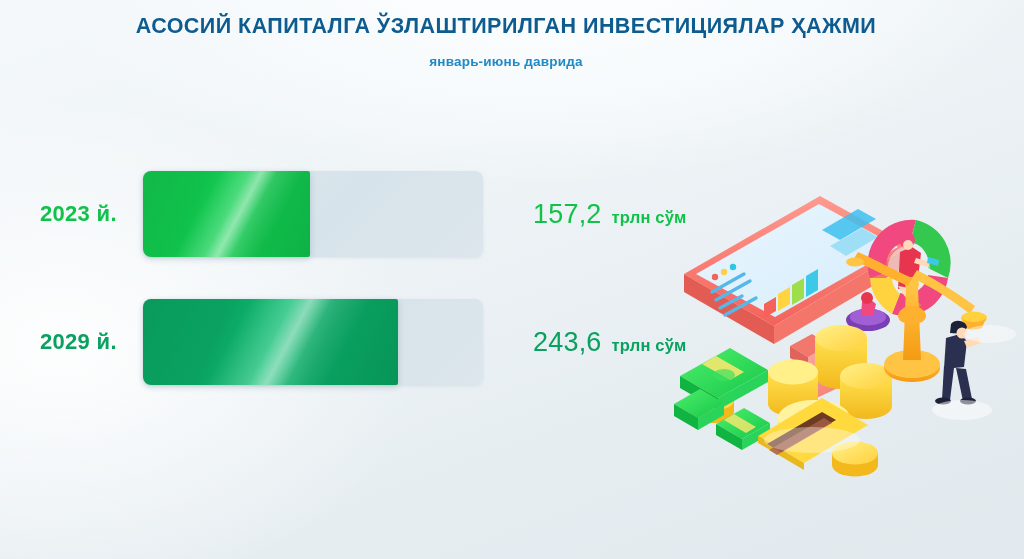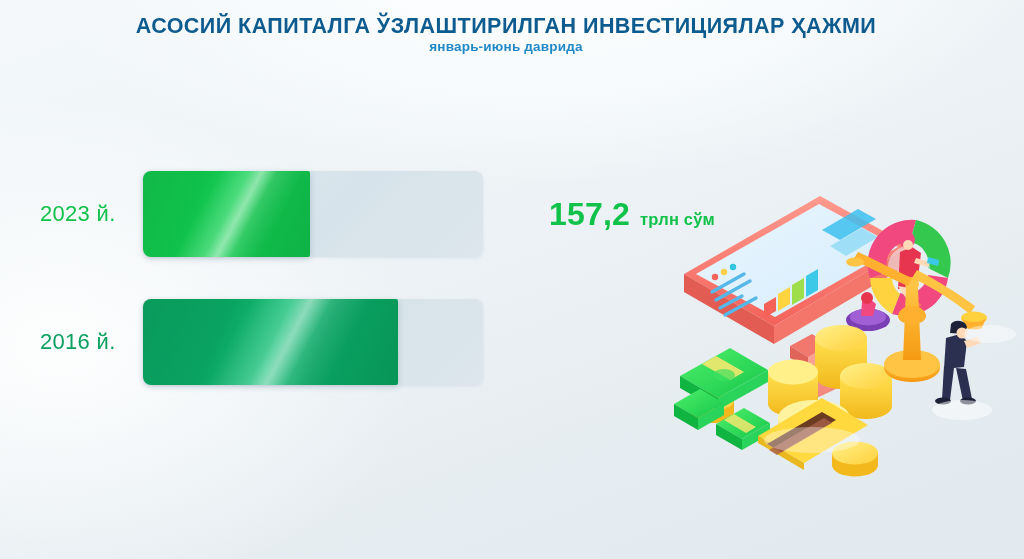--- a/index.html
+++ b/index.html
@@ -14,31 +14,31 @@
   }
 
   
   .header { position:absolute; left:0; top:14px; width:1012px; text-align:center; }
   .title {
     font-size:21.5px; font-weight:bold; letter-spacing:.45px;
     color:#0e5c8f; white-space:nowrap;
     text-shadow:0 1px 1px rgba(255,255,255,.65);
   }
   .subtitle {
-    margin-top:0; font-size:13.5px; font-weight:bold; letter-spacing:.2px;
+    margin-top:15px; font-size:13.5px; font-weight:bold; letter-spacing:.2px;
     color:#2089c6;
   }
 
   
   .chart { position:absolute; left:0; top:150px; width:660px; }
   .row { position:relative; height:128px; }
 
   .year {
     position:absolute; left:40px; top:50%; transform:translateY(-50%);
-    font-size:22px; font-weight:normal; letter-spacing:.3px;
+    font-size:22px; font-weight:bold; letter-spacing:.3px;
     white-space:nowrap;
   }
 
   .track {
     position:absolute; left:143px; top:50%; transform:translateY(-50%);
     width:340px; height:86px; border-radius:8px;
     background:linear-gradient(135deg,#dde7ee 0%, #d7e3ea 55%, #dce6ec 100%);
     box-shadow:0 1px 3px rgba(120,145,165,.16);
     overflow:visible;
   }
@@ -56,21 +56,21 @@
        rgba(255,255,255,.52) 56%,
        rgba(255,255,255,.14) 63%,
        rgba(255,255,255,0) 76%);
     pointer-events:none;
   }
 
   .value {
     position:absolute; top:50%; transform:translateY(-50%);
     left:533px; white-space:nowrap;
   }
-  .value .num { font-size:32px; font-weight:bold; letter-spacing:.2px;margin-left:16px; }
+  .value .num { font-size:27px; font-weight:normal; letter-spacing:.2px; }
   .value .unit { font-size:16.5px; font-weight:bold; margin-left:10px; letter-spacing:.2px; }
 
   
   .illu { position:absolute; left:672px; top:178px; width:352px; height:300px; }
 </style>
 </head>
 <body>
 
 <div class="header">
   <div class="title">АСОСИЙ КАПИТАЛГА ЎЗЛАШТИРИЛГАН ИНВЕСТИЦИЯЛАР ҲАЖМИ</div>
@@ -83,23 +83,26 @@
     <div class="year" style="color:#11c24a">2023 й.</div>
     <div class="track">
       <div class="fill" style="width:49%;background:linear-gradient(112deg,#12b948 0%,#0fc04a 30%,#1ad259 52%,#10bd4a 68%,#0eb246 100%);"></div>
     </div>
     <div class="value">
       <span class="num" style="color:#11c24a">157,2</span><span class="unit" style="color:#11c24a">трлн сўм</span>
     </div>
   </div>
 
   <div class="row">
-    <div class="year" style="color:#0aa05f">2016 й.</div>
+    <div class="year" style="color:#0aa05f">2029 й.</div>
     <div class="track">
       <div class="fill" style="width:75%;background:linear-gradient(112deg,#089a5c 0%,#0aa261 30%,#14c077 52%,#09a262 68%,#079557 100%);"></div>
+    </div>
+    <div class="value">
+      <span class="num" style="color:#0aa05f">243,6</span><span class="unit" style="color:#0aa05f">трлн сўм</span>
     </div>
   </div>
 
 
 </div>
 
 <div class="illu">
 <svg viewBox="0 0 352 300" width="352" height="300">
   <defs>
     <linearGradient id="scr" x1="0" y1="0" x2="1" y2="1">

